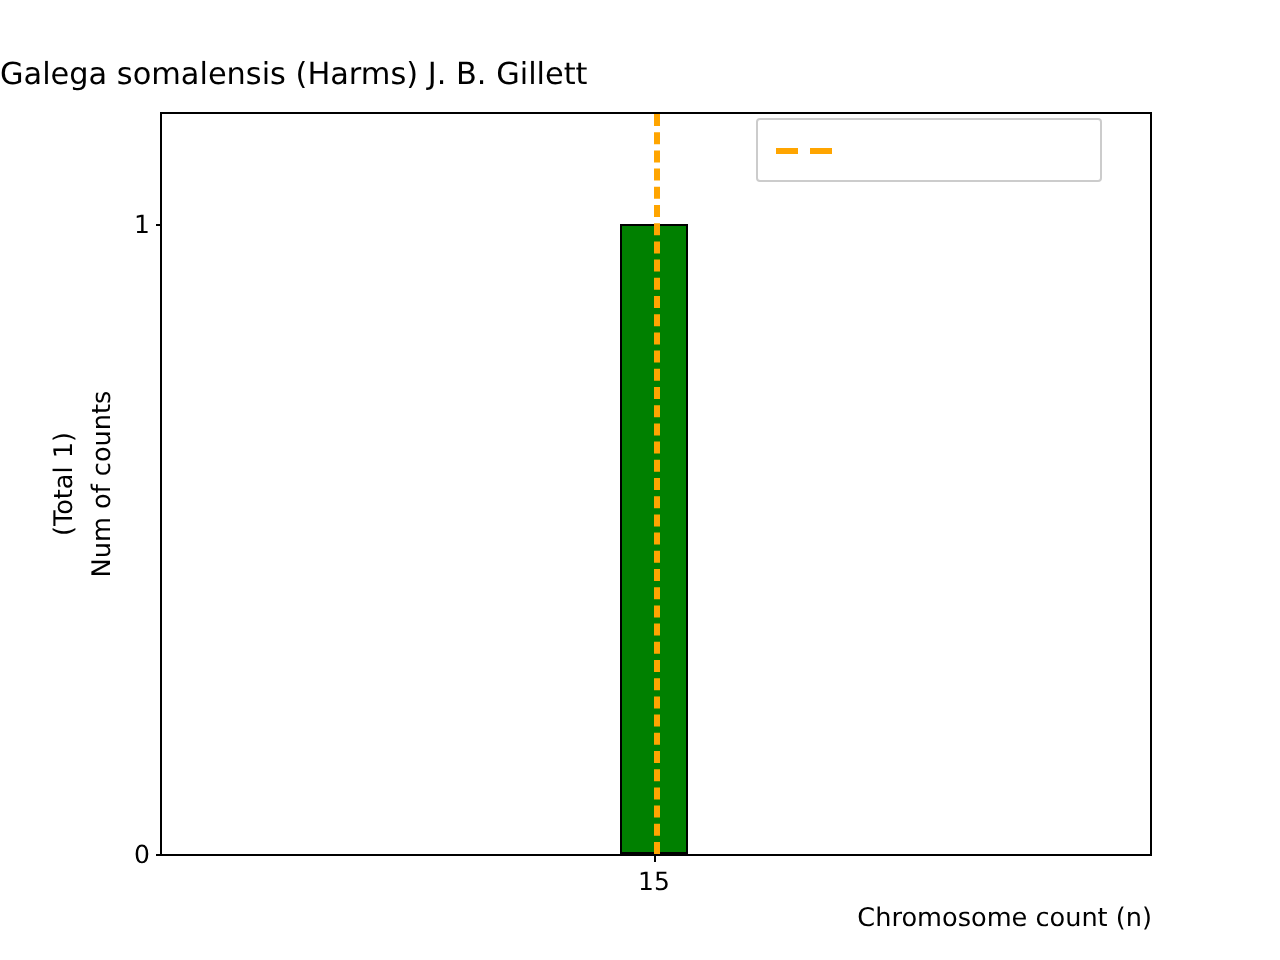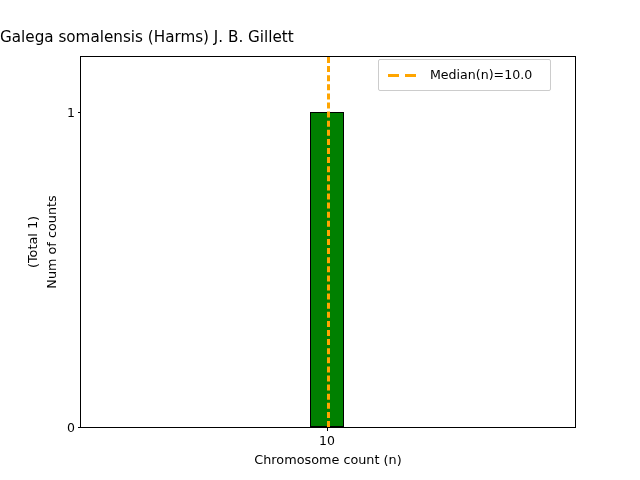--- a/index.html
+++ b/index.html
@@ -105,21 +105,21 @@
     color: #000000;
     white-space: nowrap;
   }
 
   
   .xlabel {
     position: absolute;
     left: 80px;
     width: 496px;
     top: 452px;
-    text-align: center;
+    text-align: right;
     font-size: 12.8px;
     color: #000000;
     white-space: nowrap;
   }
 
   .ylabel-wrap {
     position: absolute;
     left: 21px;
     top: 56px;
     height: 372px;
@@ -203,31 +203,30 @@
       <div class="ytick-label" style="top:0;">0</div>
     </div>
 
     <div style="position:absolute; left:0; bottom:315px; width:0; height:0;">
       <div class="ytick-mark" style="top:0;"></div>
       <div class="ytick-label" style="top:0;">1</div>
     </div>
 
     <div style="position:absolute; left:246px; top:0; width:0; height:100%;">
       <div class="xtick-mark"></div>
-      <div class="xtick-label">10</div>
+      <div class="xtick-label">15</div>
     </div>
 
     <div class="legend" style="left:0; top:0; position:absolute; left:297px; top:2px;">
       <div class="legend-row">
         <span class="legend-sample">
           <span class="dash d1"></span>
           <span class="dash d2"></span>
         </span>
         <span class="legend-text">
-          <span>Median(n)=10.0</span>
         </span>
       </div>
     </div>
 
   </div>
 
   <div class="xlabel">Chromosome count (n)</div>
 
   <div class="ylabel-wrap">
     <div class="ylabel-rot">

